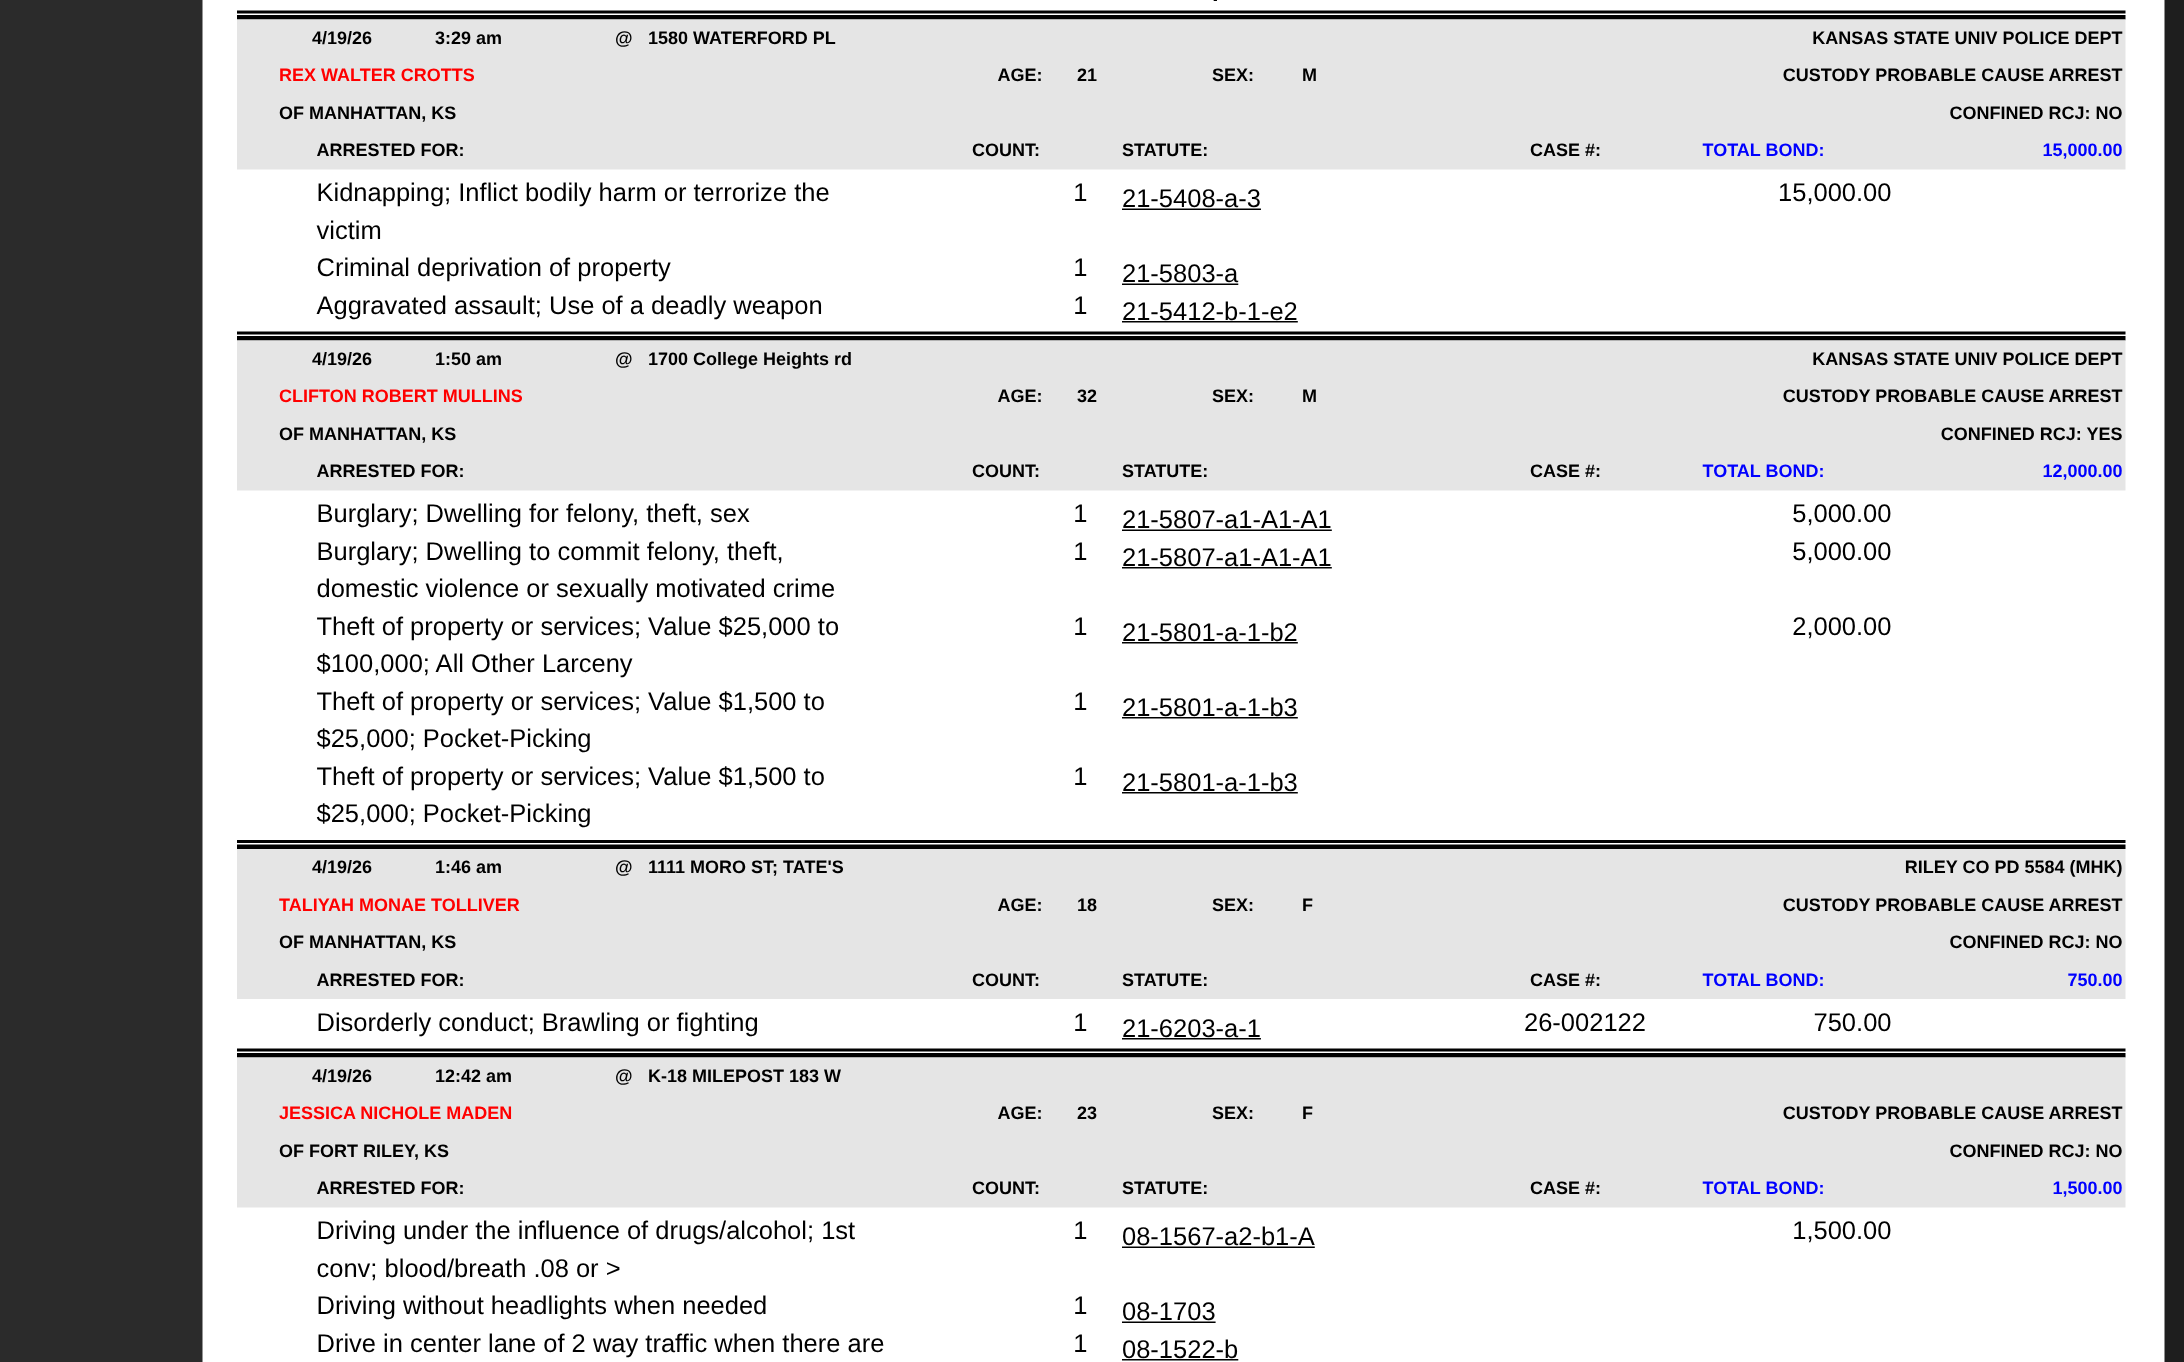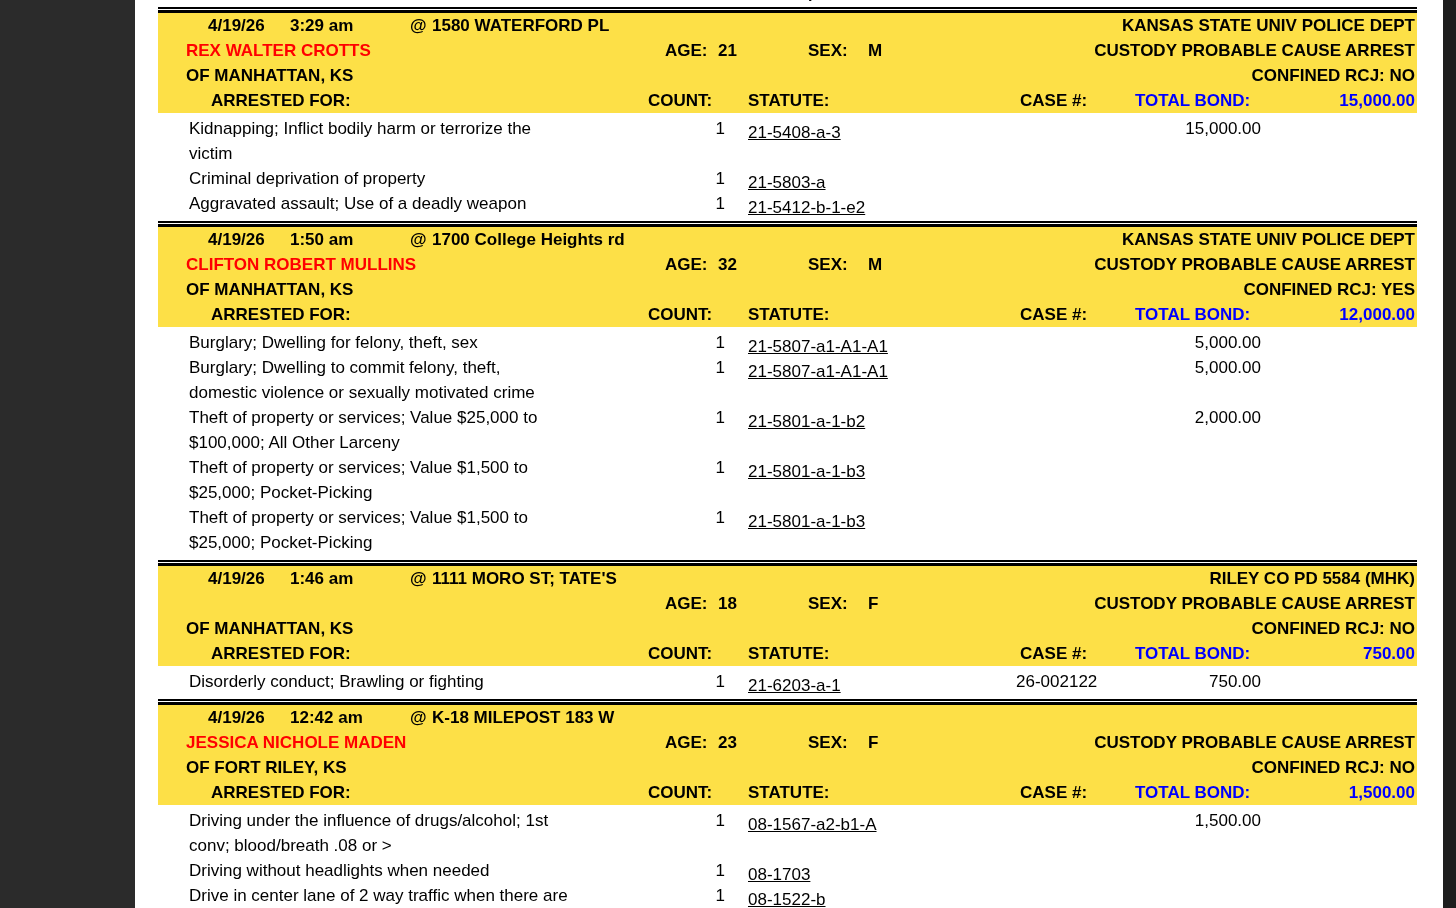--- a/index.html
+++ b/index.html
@@ -13,31 +13,31 @@
 
   
   .clipped-title { height: 5px; overflow: hidden; position: relative; }
   .clipped-title span { position: absolute; top: -16px; left: 0; right: 0; text-align: center; font-weight: bold; font-size: 16px; }
 
   .divider { margin-top: 2px; }
   .divider .thin  { height: 2px; background: #000; }
   .divider .gap   { height: 1px; }
   .divider .thick { height: 3px; background: #000; }
 
-  .rec-header { background: #fde047; font-weight: bold; font-size: 17px; }
+  .rec-header { background: #e5e5e5; font-weight: bold; font-size: 12px; }
   .hrow { position: relative; height: 25px; line-height: 25px; }
   .abs { position: absolute; top: 0; white-space: nowrap; }
   .ralign { right: 2px; text-align: right; }
 
   .name-red { color: #ff0000; }
   .bond-blue { color: #0000ff; }
 
   .charges { padding: 3px 0 3px 0; font-size: 17px; }
   .charge { position: relative; line-height: 25px; }
-  .charge .desc    { margin-left: 31px; width: 468px; white-space: pre-line; }
+  .charge .desc    { margin-left: 53px; width: 468px; white-space: pre-line; }
   .charge .count   { position: absolute; top: 0; left: 520px; width: 47px; text-align: right; }
   .charge .statute { position: absolute; top: 4px; left: 590px; white-space: nowrap; text-decoration: underline; }
   .charge .caseno  { position: absolute; top: 0; left: 858px; white-space: nowrap; }
   .charge .bond    { position: absolute; top: 0; left: 953px; width: 150px; text-align: right; }
 </style>
 </head>
 <body>
 
 <div class="letterbox-left"></div>
 <div class="letterbox-right"></div>
@@ -200,20 +200,21 @@
     </div>
     <div class="rec-header">
       <div class="hrow">
         <span class="abs" style="left:50px">4/19/26</span>
         <span class="abs" style="left:132px">1:46 am</span>
         <span class="abs" style="left:252px">@</span>
         <span class="abs" style="left:274px">1111 MORO ST; TATE'S</span>
         <span class="abs ralign">RILEY CO PD 5584 (MHK)</span>
       </div>
       <div class="hrow">
+        <span class="abs name-red" style="left:28px">TALIYAH MONAE TOLLIVER</span>
         <span class="abs" style="left:507px">AGE:</span>
         <span class="abs" style="left:560px">18</span>
         <span class="abs" style="left:650px">SEX:</span>
         <span class="abs" style="left:710px">F</span>
         <span class="abs ralign">CUSTODY PROBABLE CAUSE ARREST</span>
       </div>
       <div class="hrow">
         <span class="abs" style="left:28px">OF MANHATTAN, KS</span>
         <span class="abs ralign">CONFINED RCJ: NO</span>
       </div>

